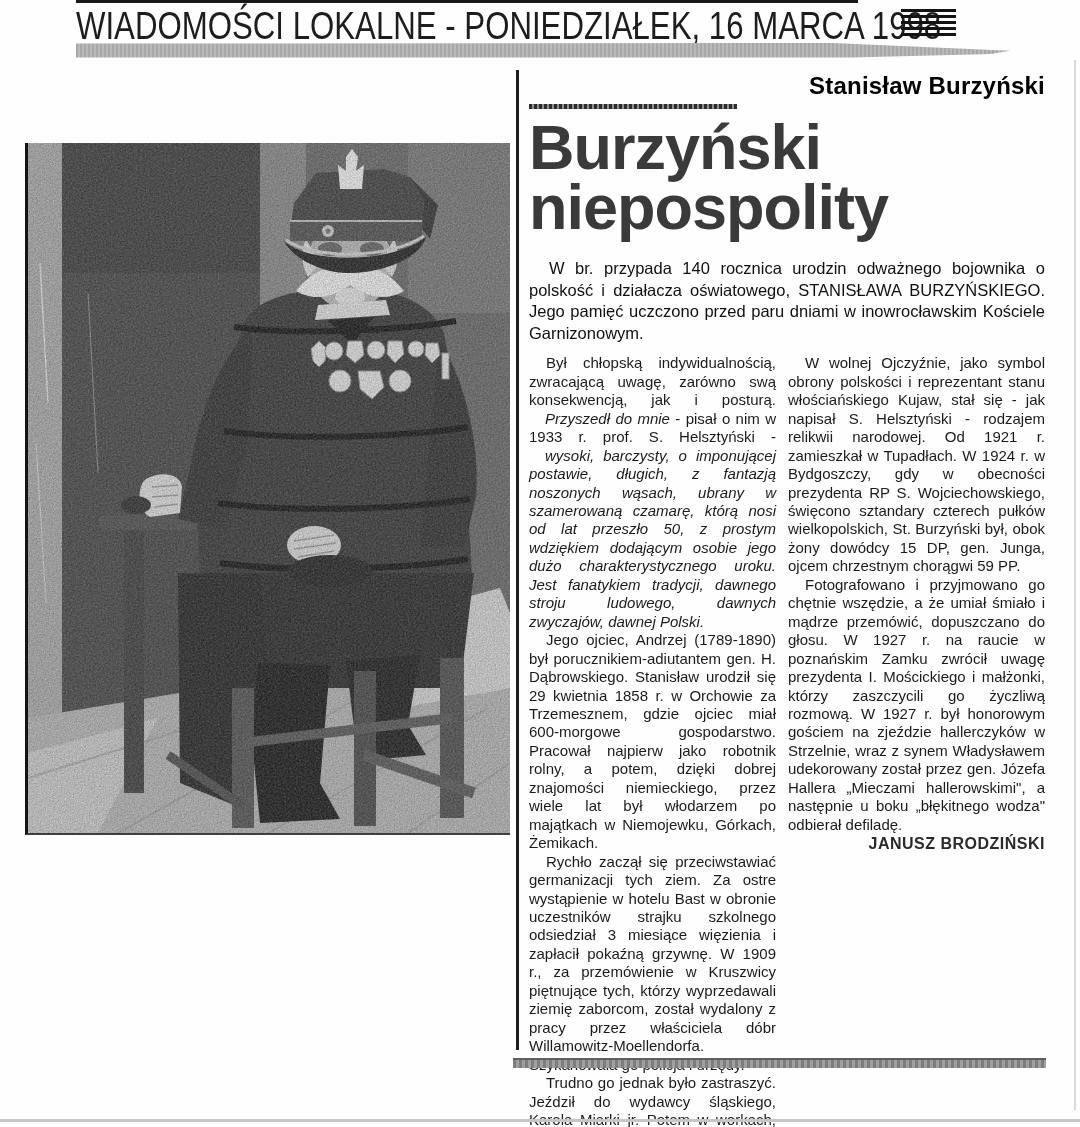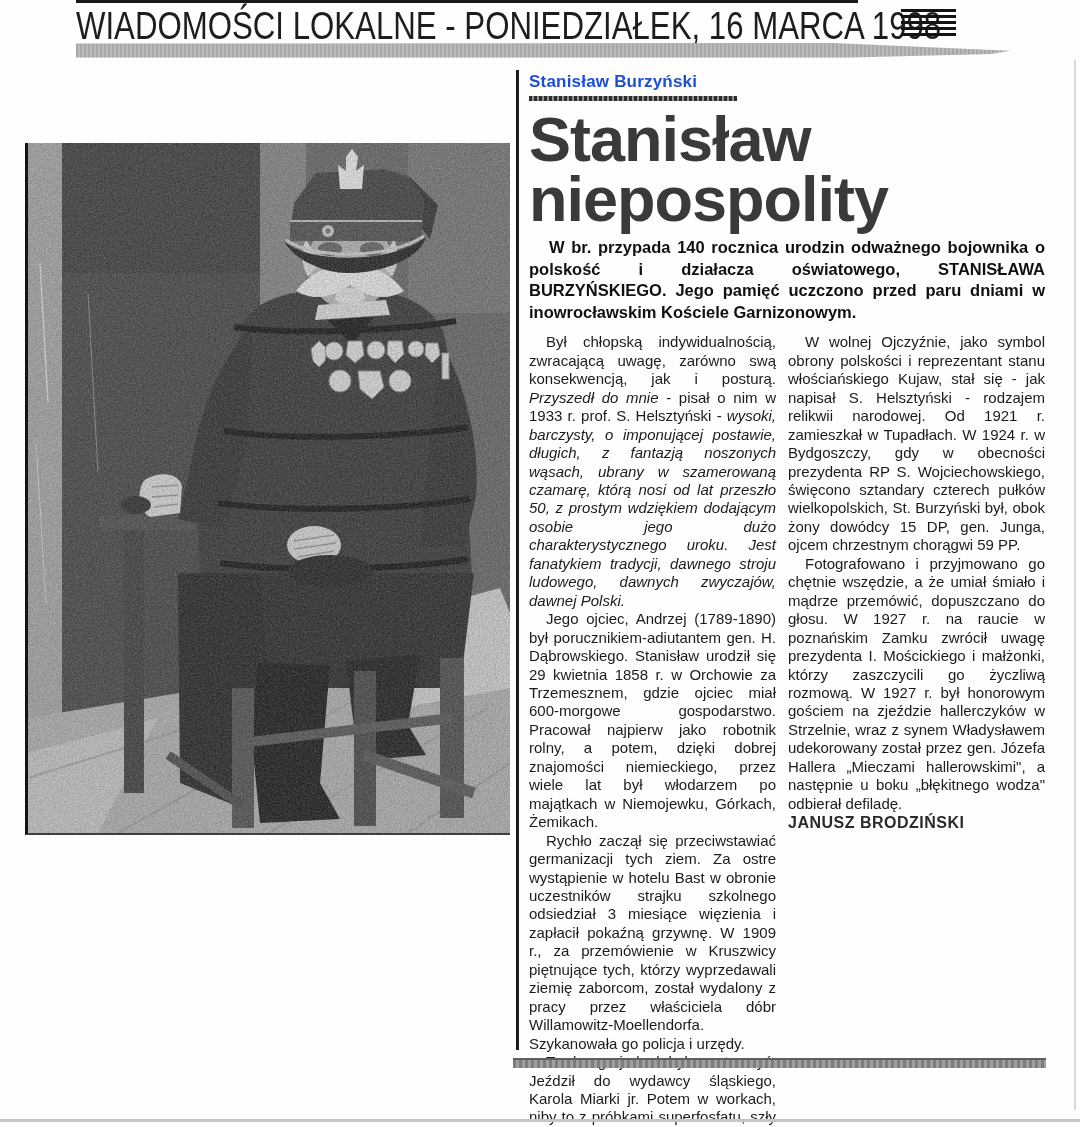--- a/index.html
+++ b/index.html
@@ -28,41 +28,41 @@
   
   .photo{
     position:absolute;left:25px;top:143px;width:485px;height:692px;
     border-left:3px solid #141414;border-bottom:2px solid #3f3f3f;box-sizing:border-box;
     background:#777;
   }
   .photo svg{display:block;width:100%;height:100%;}
   
   .col-rule{position:absolute;left:516px;top:70px;width:3px;height:980px;background:#1d1d1d;}
   .article{position:absolute;left:529px;top:72px;width:516px;}
-  .byline{font-size:17px;font-weight:bold;color:#1d4ed8;letter-spacing:0.2px;}
+  .byline{font-size:24px;font-weight:bold;color:#000000;letter-spacing:0.2px;text-align:right;}
   .byline-rule{
     width:208px;height:5px;margin:4px 0 8px 0;
     background:repeating-linear-gradient(90deg,#2d2d2d 0 3px,#909090 3px 5px);
   }
   .headline{
     font-size:63px;line-height:60px;font-weight:bold;letter-spacing:-1px;
     color:#3a3a3a;margin-top:6px;
   }
   .lead{
-    margin-top:8px;font-size:16.5px;line-height:21.6px;font-weight:bold;
+    margin-top:21px;font-size:16.5px;line-height:21.6px;font-weight:normal;
     text-align:justify;text-indent:20px;color:#101010;
   }
   .cols{display:flex;gap:12px;margin-top:10px;}
   .col{font-size:15px;line-height:18.45px;text-align:justify;color:#1b1b1b;}
   .col1{width:247px;}
   .col2{width:257px;}
   .col p{margin:0;text-indent:17px;}
   .col p.noindent{text-indent:0;}
-  .col i{font-style:italic;}
-  .author{margin-top:1px;font-weight:bold;font-size:16px;letter-spacing:0.5px;color:#2a2a2a;}
+  .col i{font-style:italic;margin-left:16px;}
+  .author{margin-top:1px;font-weight:bold;font-size:16px;text-align:right;letter-spacing:0.5px;color:#2a2a2a;}
   
   .bottom-bar{
     position:absolute;left:513px;top:1058px;width:533px;height:8px;
     background:
       repeating-linear-gradient(90deg,rgba(0,0,0,0.18) 0 3px,rgba(255,255,255,0.08) 3px 6px),
       #989898;
     border-top:2px solid #5f5f5f;
   }
   .page-bottom-line{position:absolute;left:0;top:1119px;width:1080px;height:3px;background:#c6c6c6;}
   .right-edge-line{position:absolute;left:1074px;top:60px;width:2px;height:1050px;background:#dadada;}
@@ -189,21 +189,21 @@
       <rect x="0" y="0" width="482" height="690" filter="url(#gLight)" opacity="0.22"></rect>
     </svg>
   </div>
 
   <div class="col-rule"></div>
 
   <div class="article">
     <div class="byline">Stanisław Burzyński</div>
     <div class="byline-rule"></div>
     <div class="headline">
-      <div>Stanisław</div>
+      <div>Burzyński</div>
       <div>niepospolity</div>
     </div>
     <div class="lead">W br. przypada 140 rocznica urodzin odważnego bojownika o polskość i działacza oświatowego, STANISŁAWA BURZYŃSKIEGO. Jego pamięć uczczono przed paru dniami w inowrocławskim Kościele Garnizonowym.</div>
     <div class="cols">
       <div class="col col1">
           <p><span>Był chłopską indywidualnością, zwracającą uwagę, zarówno swą konsekwencją, jak i posturą. </span><i>Przyszedł do mnie</i><span> - pisał o nim w 1933 r. prof. S. Helsztyński - </span><i>wysoki, barczysty, o imponującej postawie, długich, z fantazją noszonych wąsach, ubrany w szamerowaną czamarę, którą nosi od lat przeszło 50, z prostym wdziękiem dodającym osobie jego dużo charakterystycznego uroku. Jest fanatykiem tradycji, dawnego stroju ludowego, dawnych zwyczajów, dawnej Polski.</i></p>
           <p><span>Jego ojciec, Andrzej (1789-1890) był porucznikiem-adiutantem gen. H. Dąbrowskiego. Stanisław urodził się 29 kwietnia 1858 r. w Orchowie za Trzemesznem, gdzie ojciec miał 600-morgowe gospodarstwo. Pracował najpierw jako robotnik rolny, a potem, dzięki dobrej znajomości niemieckiego, przez wiele lat był włodarzem po majątkach w Niemojewku, Górkach, Żemikach.</span></p>
           <p><span>Rychło zaczął się przeciwstawiać germanizacji tych ziem. Za ostre wystąpienie w hotelu Bast w obronie uczestników strajku szkolnego odsiedział 3 miesiące więzienia i zapłacił pokaźną grzywnę. W 1909 r., za przemówienie w Kruszwicy piętnujące tych, którzy wyprzedawali ziemię zaborcom, został wydalony z pracy przez właściciela dóbr Willamowitz-Moellendorfa. Szykanowała go policja i urzędy.</span></p>
           <p><span>Trudno go jednak było zastraszyć. Jeździł do wydawcy śląskiego, Karola Miarki jr. Potem w workach, niby to z próbkami superfosfatu, szły na Kujawy egzemplarze historii Polski, elementarze,</span></p>
         </div>

